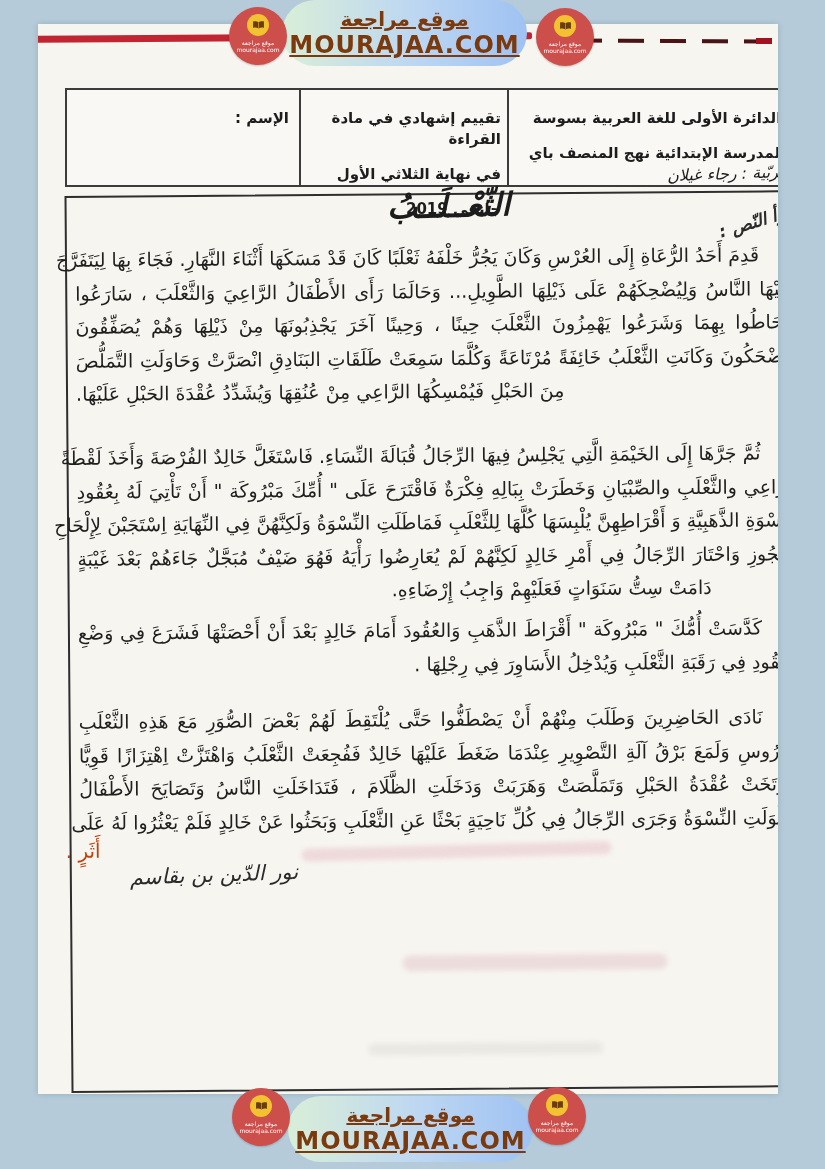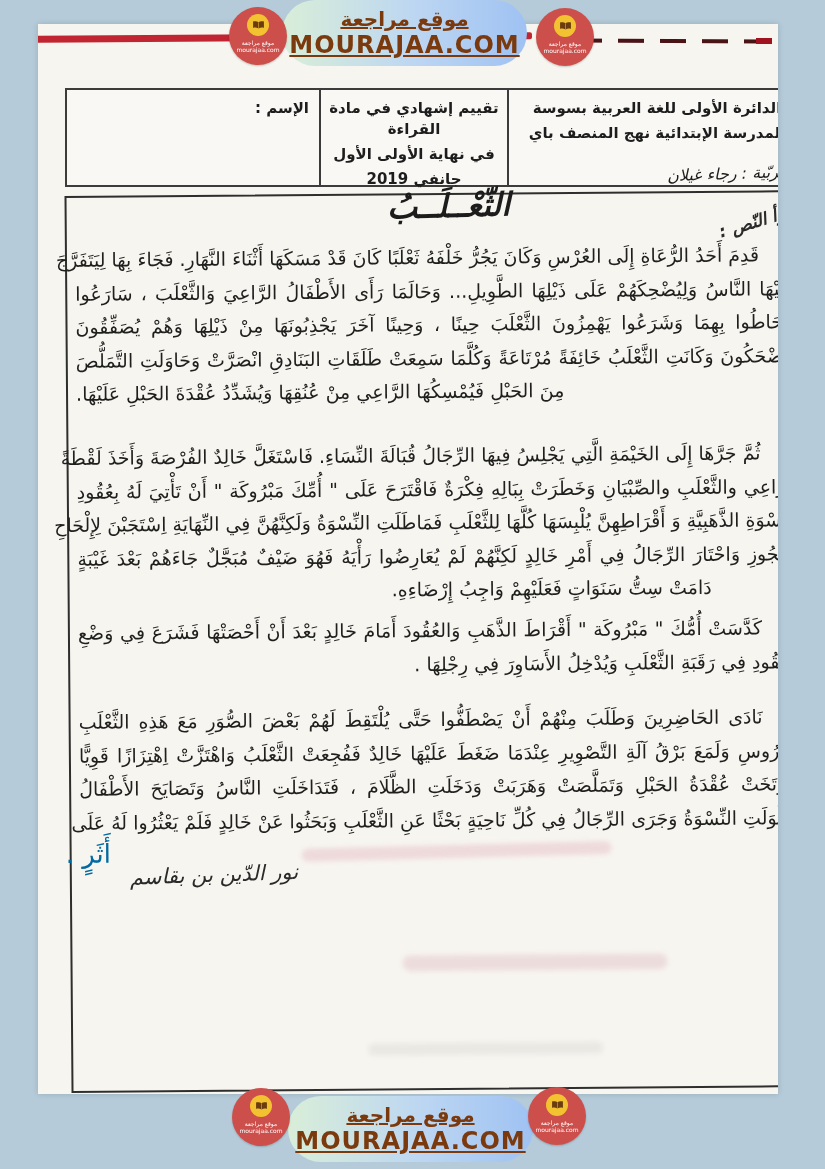--- a/index.html
+++ b/index.html
@@ -29,23 +29,23 @@
   .red-dot { position:absolute; left:718px; top:14px; width:16px; height:6px; background:#a11220; }
 
   
   .head-table {
     position:absolute; left:27px; top:64px; width:742px; height:99px;
     border:2px solid #3c3c3c; display:flex; direction:rtl;
     color:#1d1d1d; background:rgba(255,255,255,.35);
   }
   .head-table .cell { padding:4px 6px; position:relative; }
   .cell.school { width:298px; border-left:2px solid #3c3c3c; text-align:center; }
-  .cell.exam   { width:188px; border-left:2px solid #3c3c3c; text-align:center; }
+  .cell.exam   { width:208px; border-left:2px solid #3c3c3c; text-align:right; }
   .cell.student{ flex:1; text-align:right; padding-right:10px; }
-  .head-table p { margin:4px 0; font-size:15px; font-weight:bold; line-height:21px; }
+  .head-table p { margin:14px 0; font-size:15px; font-weight:bold; line-height:21px; }
   .teacher-line {
     position:absolute; bottom:2px; right:8px; font-weight:normal !important;
     font-style:italic; font-size:16px; transform:rotate(-2deg); white-space:nowrap;
   }
 
   
   .frame {
     position:absolute; left:30px; top:169px; width:742px; height:897px;
     border:2.5px solid #2e2e2e; transform:rotate(-0.45deg);
     direction:rtl; color:#1f1f1e;
@@ -65,21 +65,21 @@
   .line {
     margin:0; font-size:19px; line-height:33.5px; color:#1f1f1e;
     text-align:justify; text-align-last:justify; white-space:nowrap; overflow:visible;
   }
   .line.first   { text-indent:38px; }
   .line.end-left   { text-align-last:left; }
   .line.end-right  { text-align-last:right; }
   .line.end-indent { text-align-last:right; text-indent:88px; }
 
   .frag {
-    position:absolute; left:-6px; top:641px; font-size:26px; color:#0369a1; direction:rtl;
+    position:absolute; left:-6px; top:641px; font-size:20px; color:#c2410c; direction:rtl;
   }
   .signature {
     position:absolute; left:58px; top:666px; font-size:21px; font-style:italic;
     color:#2a2a2a; transform:rotate(-1.5deg); white-space:nowrap;
   }
 
   
   .ghost { position:absolute; border-radius:8px; filter:blur(2.5px); }
   .g1 { left:230px; top:650px; width:310px; height:13px; background:rgba(200,110,135,.20); transform:rotate(-1deg); }
   .g2 { left:330px; top:760px; width:265px; height:16px; background:rgba(175,85,110,.15); }
@@ -133,21 +133,21 @@
     <div class="red-dot"></div>
 
     <div class="head-table">
       <div class="cell school">
         <p>الدائرة الأولى للغة العربية بسوسة</p>
         <p>المدرسة الإبتدائية نهج المنصف باي</p>
         <span class="teacher-line">المربّية : رجاء غيلان</span>
       </div>
       <div class="cell exam">
         <p>تقييم إشهادي في مادة  القراءة</p>
-        <p>في نهاية الأولى الأول</p>
+        <p>في نهاية الثلاثي الأول</p>
         <p>جانفي 2019</p>
       </div>
       <div class="cell student">
         <p>الإسم :</p>
       </div>
     </div>
 
     <div class="frame">
       <div class="read-note">اقرأ النّص :</div>
       <div class="story-title">الثّعْــلَــبُ</div>

